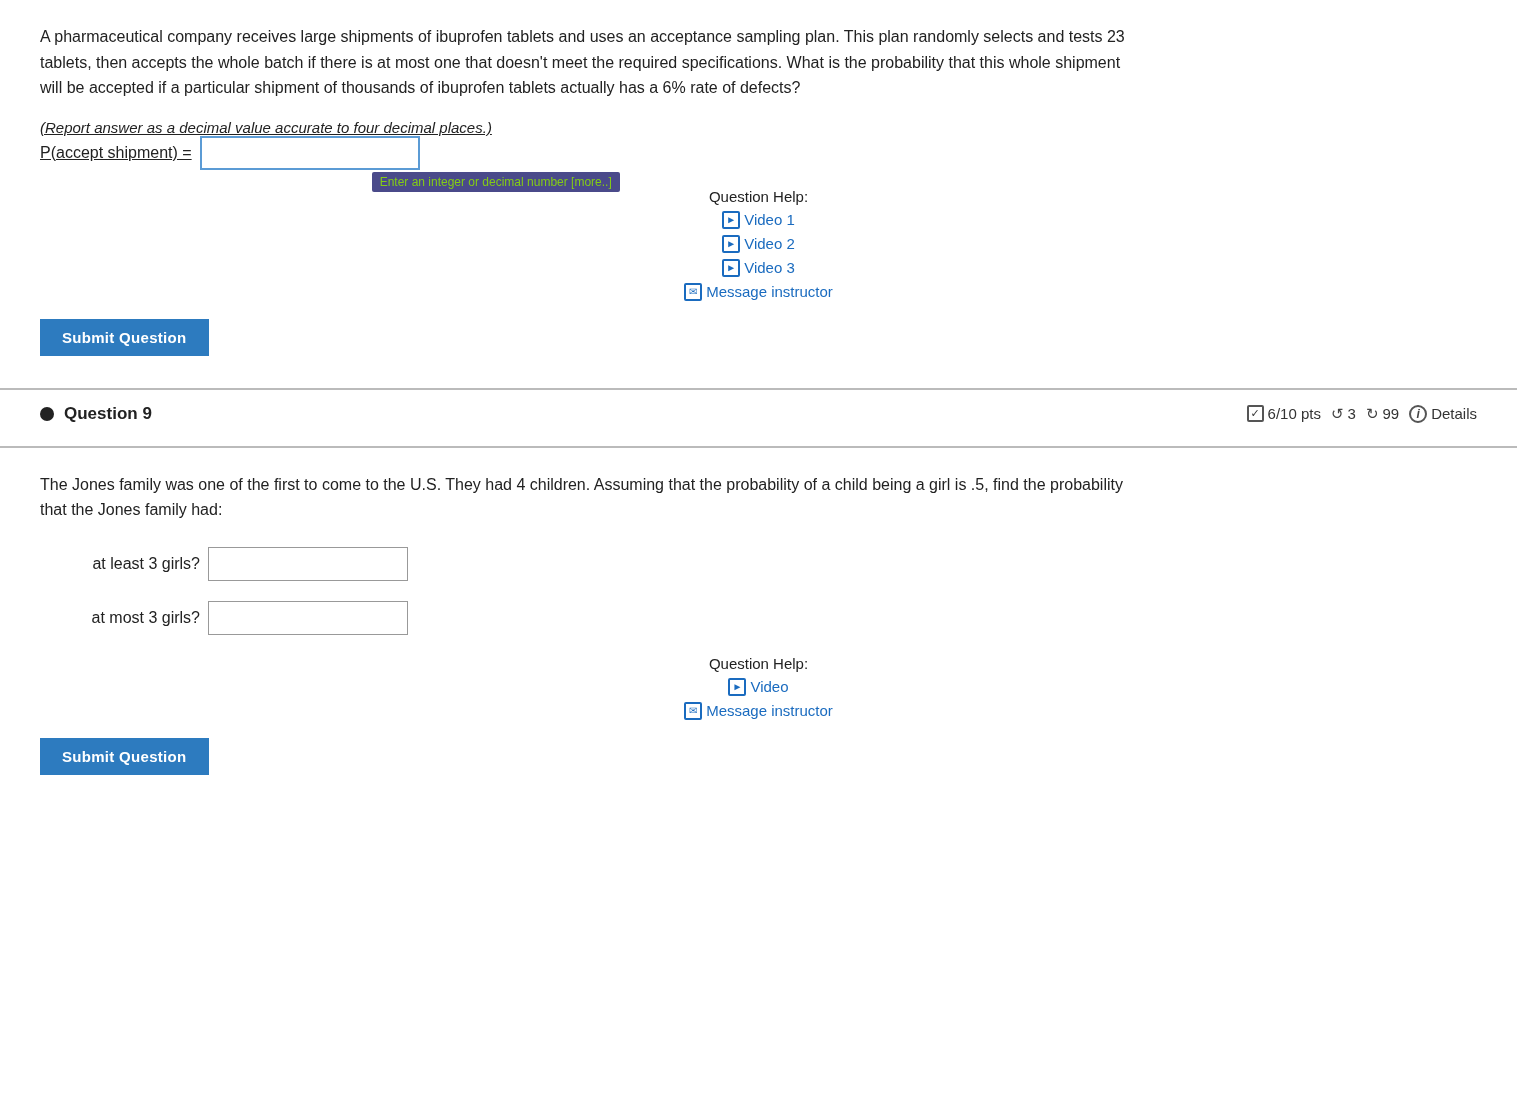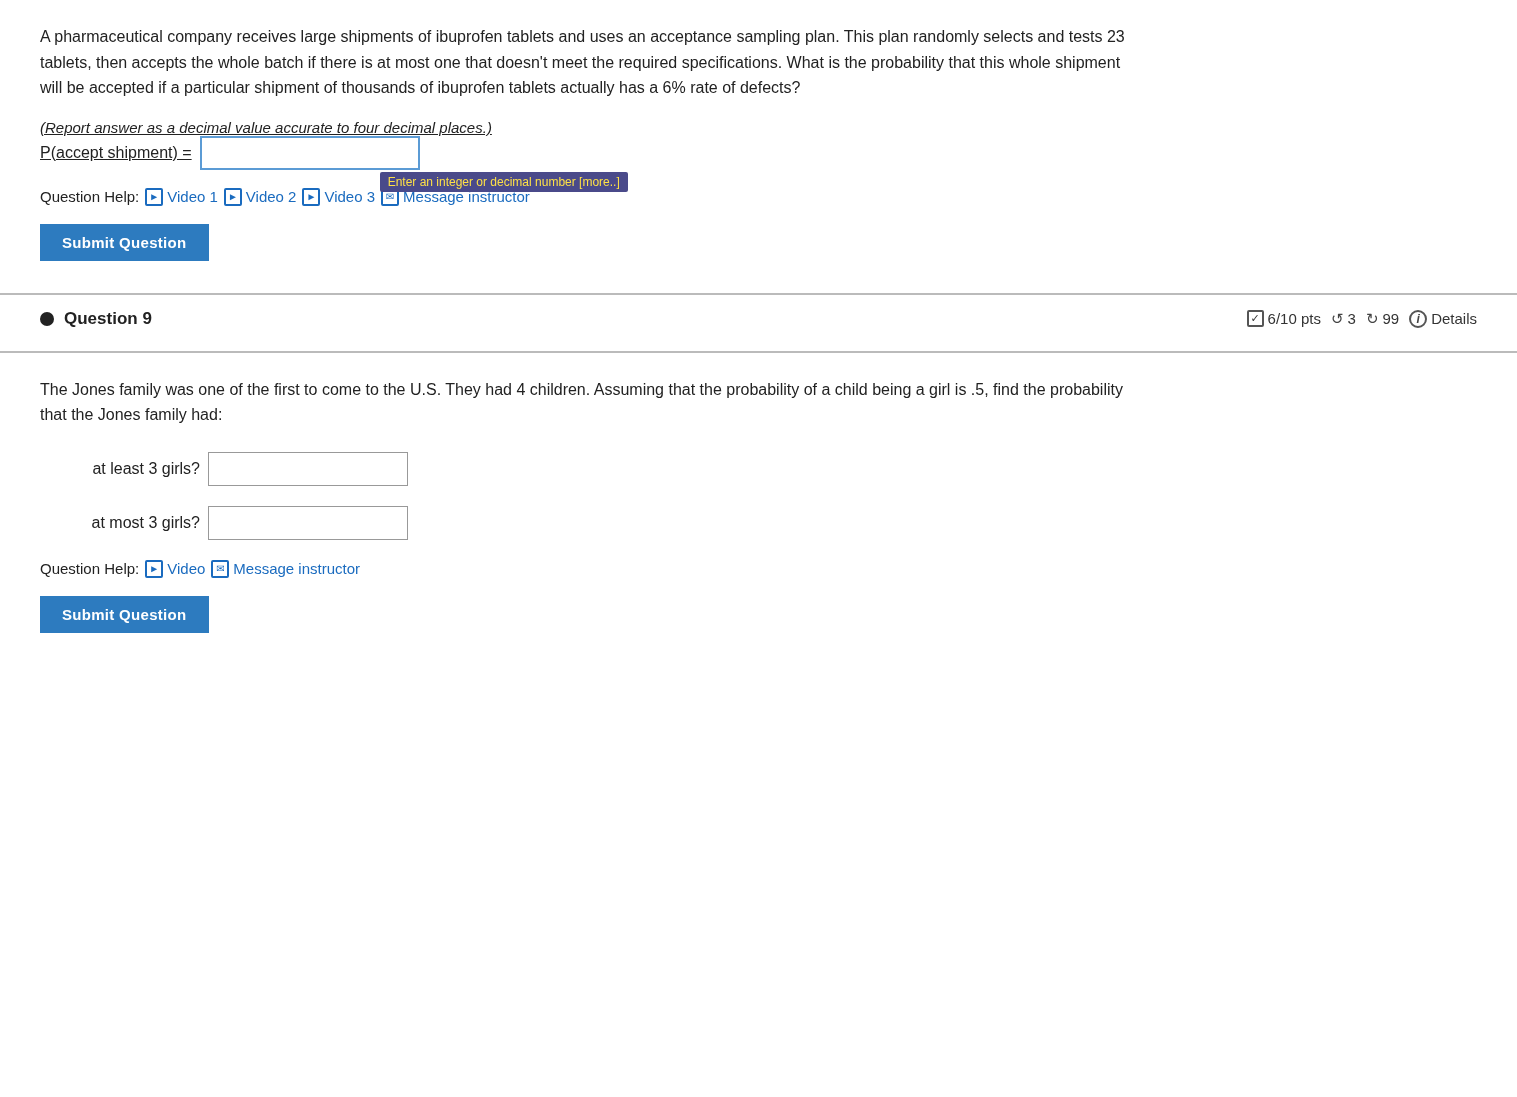--- a/index.html
+++ b/index.html
@@ -48,38 +48,39 @@
     .answer-input {
       border: 2px solid #5b9bd5;
       padding: 4px 8px;
       font-size: 15px;
       width: 220px;
       height: 34px;
       outline: none;
     }
     .tooltip-box {
       background: #4a4a8a;
-      color: #fde047;
+      color: #84cc16;
       font-size: 12px;
       padding: 3px 8px;
       border-radius: 2px;
       position: absolute;
       top: 36px;
-      left: 180px;
+      left: 172px;
       white-space: nowrap;
       z-index: 10;
     }
     .question-help {
       display: flex;
       align-items: center;
       gap: 6px;
       margin-top: 18px;
       margin-bottom: 18px;
       flex-wrap: wrap;
       font-size: 15px;
+      flex-direction: column;
     }
     .help-label {
       font-weight: normal;
       color: #222;
     }
     .help-link {
       display: flex;
       align-items: center;
       gap: 4px;
       color: #1a6bbf;

